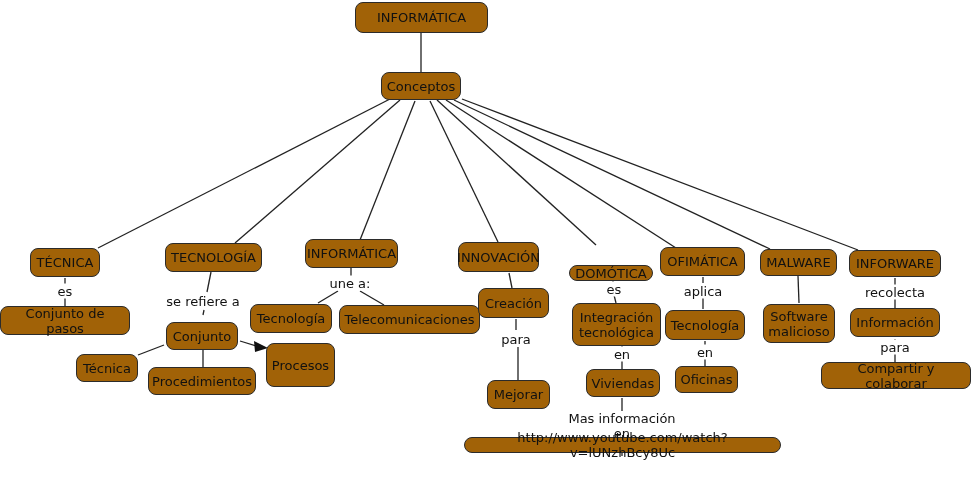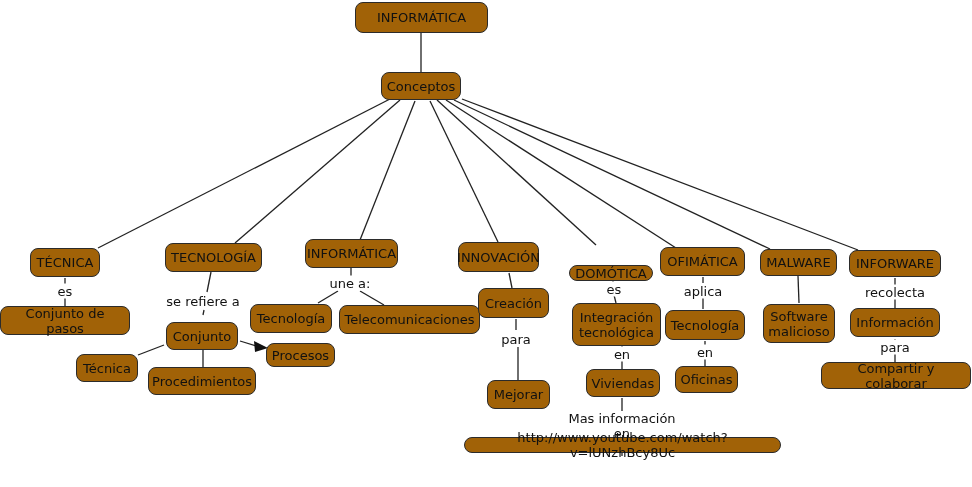--- a/index.html
+++ b/index.html
@@ -72,21 +72,21 @@
 
 <div class="node" style="left:30px;top:248px;width:70px;height:29px;">TÉCNICA</div>
 <div class="lbl" style="left:65px;top:291px;">es</div>
 <div class="node" style="left:0px;top:306px;width:130px;height:29px;">Conjunto de pasos</div>
 
 <div class="node" style="left:165px;top:243px;width:97px;height:29px;">TECNOLOGÍA</div>
 <div class="lbl" style="left:203px;top:301px;">se refiere a</div>
 <div class="node" style="left:166px;top:314px;width:72px;height:28px;margin-top:8px;">Conjunto</div>
 <div class="node" style="left:76px;top:354px;width:62px;height:28px;">Técnica</div>
 <div class="node" style="left:148px;top:367px;width:108px;height:28px;">Procedimientos</div>
-<div class="node" style="left:266px;top:343px;width:69px;height:24px;">Procesos</div>
+<div class="node" style="left:266px;top:343px;width:69px;height:44px;">Procesos</div>
 
 <div class="node" style="left:305px;top:239px;width:93px;height:29px;">INFORMÁTICA</div>
 <div class="lbl" style="left:350px;top:283px;">une a:</div>
 <div class="node" style="left:250px;top:304px;width:82px;height:29px;">Tecnología</div>
 <div class="node" style="left:339px;top:305px;width:141px;height:29px;">Telecomunicaciones</div>
 
 <div class="node" style="left:458px;top:242px;width:81px;height:30px;">INNOVACIÓN</div>
 <div class="node" style="left:478px;top:288px;width:71px;height:30px;">Creación</div>
 <div class="lbl" style="left:516px;top:339px;">para</div>
 <div class="node" style="left:487px;top:380px;width:63px;height:29px;">Mejorar</div>
@@ -98,21 +98,21 @@
 <div class="lbl" style="left:622px;top:354px;">en</div>
 <div class="node" style="left:586px;top:369px;width:74px;height:28px;">Viviendas</div>
 <div class="lbl" style="left:622px;top:426px;">Mas información
 en</div>
 <div class="node" style="left:464px;top:437px;width:317px;height:16px;border-radius:8px;">http://www.youtube.com/watch?v=lUNzhBcy8Uc</div>
 
 <div class="node" style="left:660px;top:247px;width:85px;height:29px;">OFIMÁTICA</div>
 <div class="lbl" style="left:703px;top:291px;">aplica</div>
 <div class="node" style="left:665px;top:310px;width:80px;height:30px;">Tecnología</div>
 <div class="lbl" style="left:705px;top:352px;">en</div>
-<div class="node" style="left:675px;top:366px;width:63px;height:27px;">Oficinas</div>
+<div class="node" style="left:675px;top:366px;width:63px;height:27px;border-radius:7px;">Oficinas</div>
 
 <div class="node" style="left:760px;top:249px;width:77px;height:27px;">MALWARE</div>
 <div class="node" style="left:763px;top:304px;width:72px;height:39px;">Software
 malicioso</div>
 
 <div class="node" style="left:849px;top:250px;width:92px;height:27px;">INFORWARE</div>
 <div class="lbl" style="left:895px;top:292px;">recolecta</div>
 <div class="node" style="left:850px;top:308px;width:90px;height:29px;">Información</div>
 <div class="lbl" style="left:895px;top:347px;">para</div>
 <div class="node" style="left:821px;top:362px;width:150px;height:27px;">Compartir y colaborar</div>

